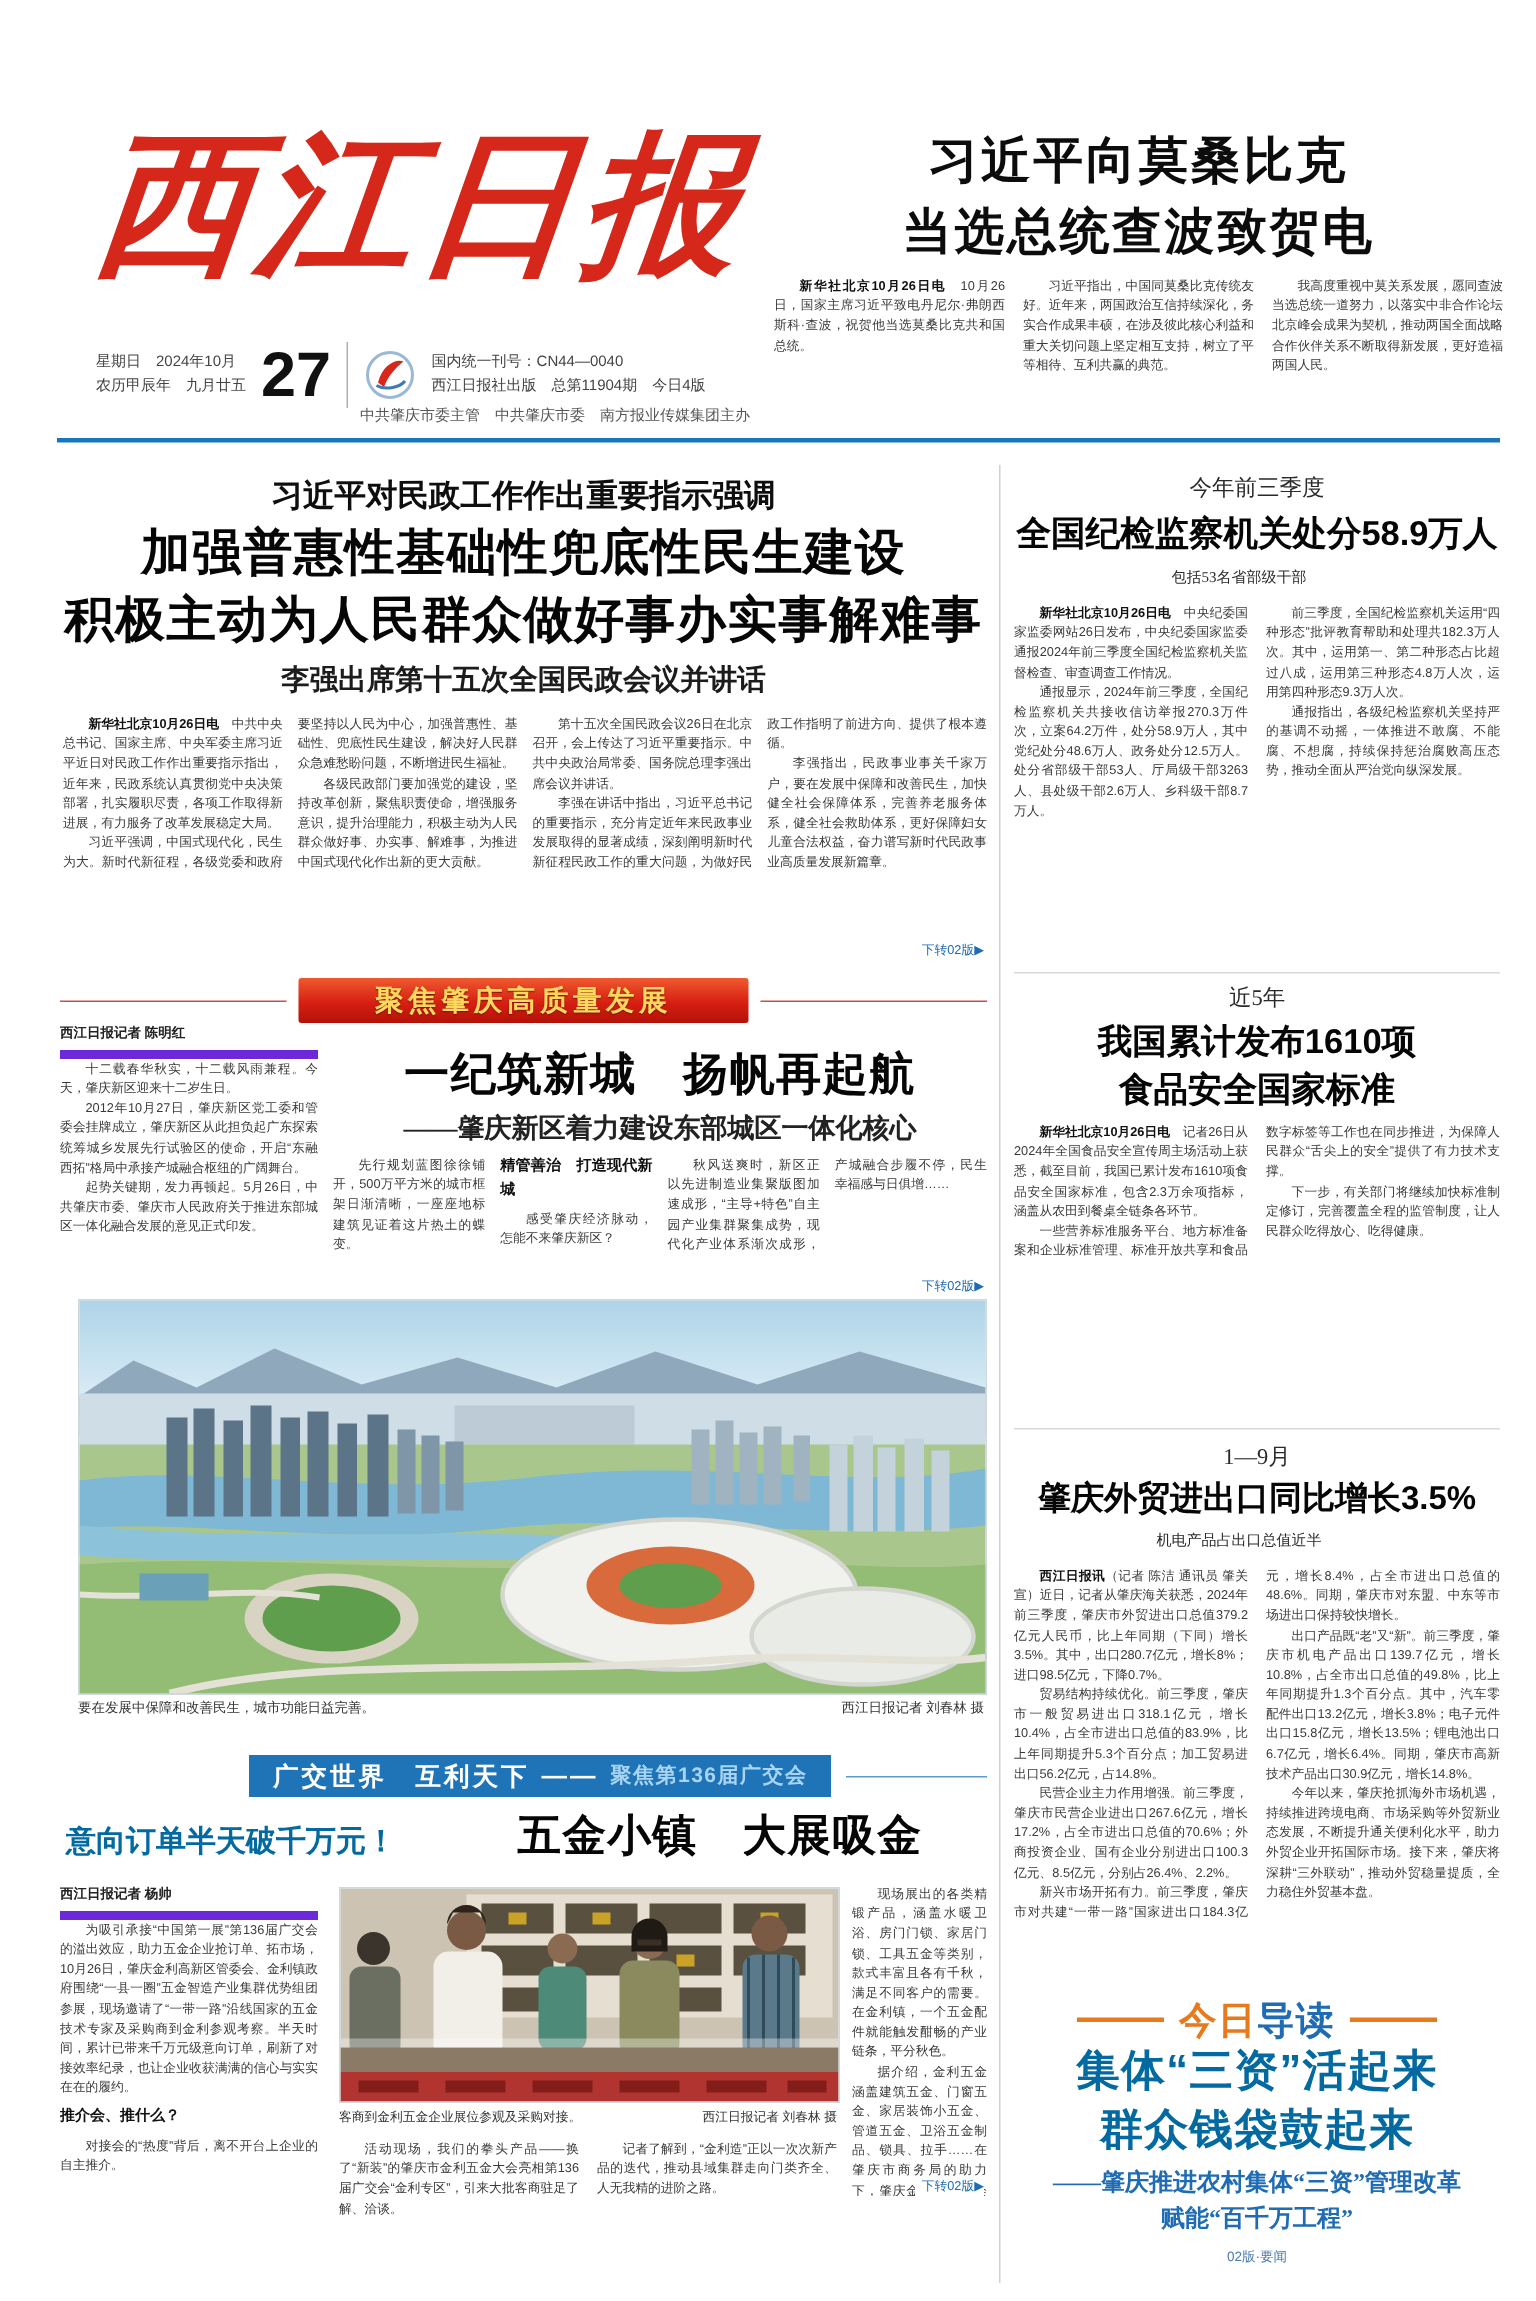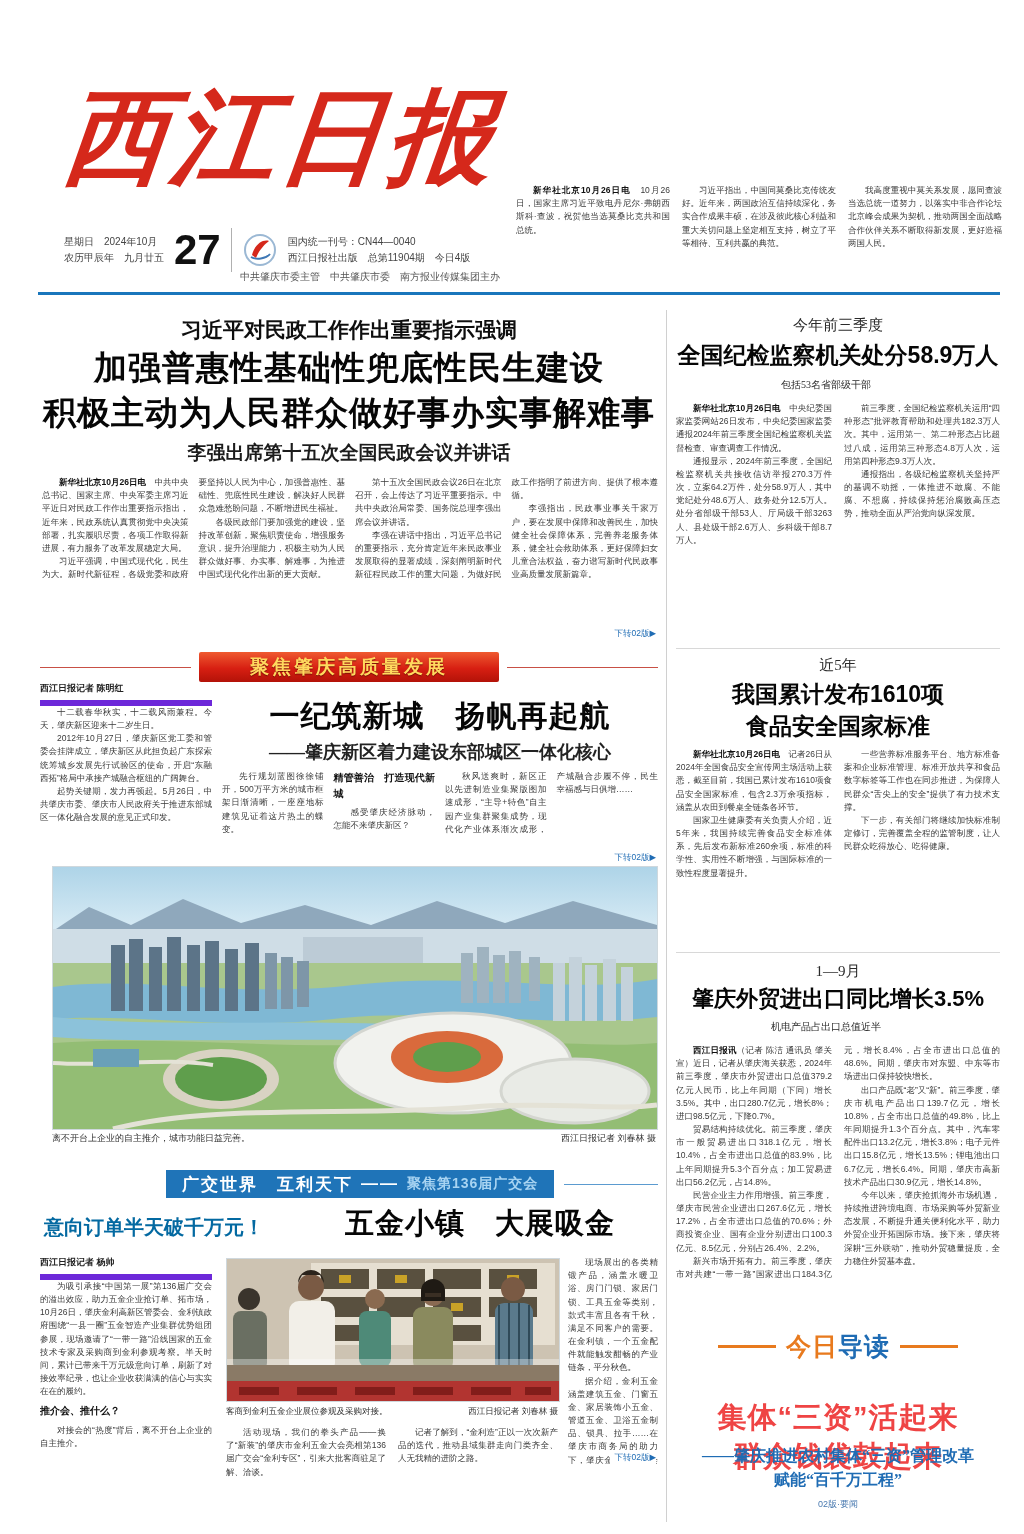--- a/index.html
+++ b/index.html
@@ -72,34 +72,38 @@
   .sb-title{left:676px;width:324px;font-weight:700;color:#060606;}
   .sb-sub{left:664px;width:324px;font-size:10px;color:#2a2a2a;}
   .sb-body{left:676px;width:324px;column-count:2;column-gap:12px;position:absolute;}
   .sb-rule{left:676px;width:324px;height:1px;background:#d8d8d8;}
   
   .dd-head{left:676px;top:1330px;width:324px;display:flex;align-items:center;justify-content:center;gap:10px;}
   .dd-dash{width:58px;height:3px;background:#e87a1e;}
   .dd-label{font-size:25px;font-weight:900;letter-spacing:1px;}
   .dd-orange{color:#e87a1e;}
   .dd-blue{color:#1f6cb4;}
-  .dd-title{left:676px;top:1362px;width:324px;font-size:29px;font-weight:900;color:#ef4444;
-      line-height:1.35;letter-spacing:1px;margin-top:36px;}
+  .dd-title{left:676px;top:1362px;width:324px;font-size:29px;font-weight:900;color:#0369a1;
+      line-height:1.35;letter-spacing:1px;}
   .dd-sub{left:676px;top:1444px;width:324px;font-size:16px;font-weight:700;color:#1f6cb4;line-height:1.5;}
   .dd-ref{left:676px;top:1498px;width:324px;font-size:9px;color:#4a7ab0;}
   
   .logo{width:36px;height:36px;}
 </style>
 </head>
 <body>
 
 <div class="page">
 
   <div class="abs mast-title">西江日报</div>
 
+  <div class="abs tr-title">
+    <div>习近平向莫桑比克</div>
+    <div>当选总统查波致贺电</div>
+  </div>
   <div class="abs tr-body news">
     <p><b>新华社北京10月26日电　</b><span>10月26日，国家主席习近平致电丹尼尔·弗朗西斯科·查波，祝贺他当选莫桑比克共和国总统。</span></p>
     <p>习近平指出，中国同莫桑比克传统友好。近年来，两国政治互信持续深化，务实合作成果丰硕，在涉及彼此核心利益和重大关切问题上坚定相互支持，树立了平等相待、互利共赢的典范。</p>
     <p>我高度重视中莫关系发展，愿同查波当选总统一道努力，以落实中非合作论坛北京峰会成果为契机，推动两国全面战略合作伙伴关系不断取得新发展，更好造福两国人民。</p>
   </div>
 
   <div class="abs daterow">
     <div class="dlines">
       <div>星期日　2024年10月</div>
       <div>农历甲辰年　九月廿五</div>
@@ -206,21 +210,21 @@
     <ellipse cx="168" cy="212" rx="46" ry="22" fill="#5f9e4c"></ellipse>
     <ellipse cx="400" cy="196" rx="118" ry="50" fill="#f1f2ee" stroke="#d4d6d0" stroke-width="3"></ellipse>
     <ellipse cx="394" cy="190" rx="56" ry="26" fill="#d96a3c"></ellipse>
     <ellipse cx="394" cy="190" rx="34" ry="15" fill="#5f9e4c"></ellipse>
     <ellipse cx="522" cy="224" rx="74" ry="32" fill="#e9ebe6" stroke="#d4d6d0" stroke-width="3"></ellipse>
     <path d="M60,262 C160,236 300,250 420,240 C500,234 560,244 604,238" fill="none" stroke="#e4e2d6" stroke-width="5"></path>
     <path d="M0,196 C60,200 110,190 160,198" fill="none" stroke="#e4e2d6" stroke-width="4"></path>
     <rect x="40" y="182" width="46" height="18" fill="#6aa0b8"></rect>
   </svg>
   <div class="abs photo-cap">
-    <span>离不开台上企业的自主推介，城市功能日益完善。</span>
+    <span>要在发展中保障和改善民生，城市功能日益完善。</span>
     <span>西江日报记者 刘春林 摄</span>
   </div>
 
   <div class="abs gj-row">
     <div class="gj-spacer"></div>
     <div class="gj-banner">
       <span>广交世界　互利天下</span>
       <span>——</span>
       <span class="gj-sub">聚焦第136届广交会</span>
     </div>
@@ -314,21 +318,20 @@
 
   <div class="abs sb-rule" style="top:648px"></div>
 
   <div class="abs sb-kicker center serif" style="top:656px">近5年</div>
   <div class="abs sb-title center" style="top:678px;font-size:23px;line-height:1.4">
     <div>我国累计发布1610项</div>
     <div>食品安全国家标准</div>
   </div>
   <div class="sb-body news" style="top:748px;height:198px">
     <p><b>新华社北京10月26日电　</b><span>记者26日从2024年全国食品安全宣传周主场活动上获悉，截至目前，我国已累计发布1610项食品安全国家标准，包含2.3万余项指标，涵盖从农田到餐桌全链条各环节。</span></p>
-    <p>国家卫生健康委有关负责人介绍，近5年来，我国持续完善食品安全标准体系，先后发布新标准260余项，标准的科学性、实用性不断增强，与国际标准的一致性程度显著提升。</p>
     <p>一些营养标准服务平台、地方标准备案和企业标准管理、标准开放共享和食品数字标签等工作也在同步推进，为保障人民群众“舌尖上的安全”提供了有力技术支撑。</p>
     <p>下一步，有关部门将继续加快标准制定修订，完善覆盖全程的监管制度，让人民群众吃得放心、吃得健康。</p>
   </div>
 
   <div class="abs sb-rule" style="top:952px"></div>
 
   <div class="abs sb-kicker center serif" style="top:962px">1—9月</div>
   <div class="abs sb-title center" style="top:984px;font-size:22px">肇庆外贸进出口同比增长3.5%</div>
   <div class="abs sb-sub center serif" style="top:1020px">机电产品占出口总值近半</div>
   <div class="sb-body news" style="top:1044px;height:268px">

